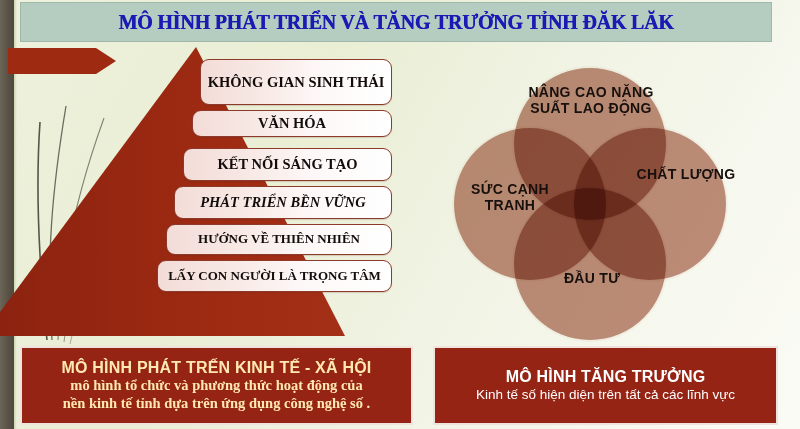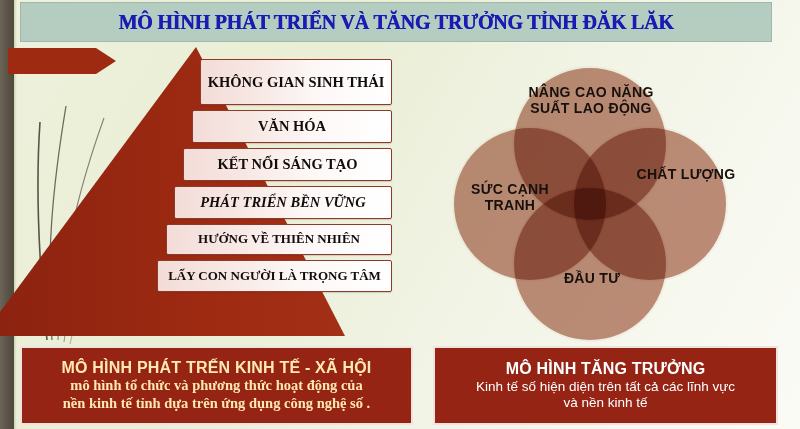--- a/index.html
+++ b/index.html
@@ -42,31 +42,31 @@
   .grass{position:absolute;left:0;top:40px;width:200px;height:310px;}
   
   .arrow-shape{position:absolute;left:8px;top:46px;width:110px;height:30px;}
   
   .pyramid{position:absolute;left:0px;top:44px;width:360px;height:292px;}
   
   .lvl{
     position:absolute;
     box-sizing:border-box;
     border:1.4px solid #8d3a2a;
-    border-radius:2px;
+    border-radius:9px;
     background:linear-gradient(90deg,#f3dcd8 0%,#f7e8e4 30%,#fdf8f7 62%,#ffffff 100%);
     display:flex;align-items:center;justify-content:center;text-align:left;
     color:#120c0a;
     font-family:"Liberation Serif", serif;
     font-weight:bold;
     line-height:1.12;
     box-shadow:0 1px 1px rgba(90,40,25,0.18);
   }
   .lvl0{left:200px;top:59px;width:192px;height:46px;font-size:14.5px;}
-  .lvl1{left:192px;top:110px;width:200px;height:33px;font-size:14.5px;}
+  .lvl1{left:192px;top:110px;width:200px;height:27px;font-size:14.5px;}
   .lvl2{left:183px;top:148px;width:209px;height:33px;font-size:14.5px;}
   .lvl3{left:174px;top:186px;width:218px;height:33px;font-size:14.5px;font-style:italic;}
   .lvl4{left:166px;top:224px;width:226px;height:31px;font-size:13px;}
   .lvl5{left:157px;top:260px;width:235px;height:32px;font-size:13px;}
 
   
   .venn{position:absolute;left:440px;top:58px;width:320px;height:280px;}
   .circ{
     position:absolute;width:156px;height:156px;border-radius:50%;
     background:#b97f6c;
@@ -197,17 +197,16 @@
     <div class="p-body">
       <span class="line">mô hình tổ chức và phương thức hoạt động của</span>
       <span class="line">nền kinh tế tỉnh dựa trên ứng dụng công nghệ số .</span>
     </div>
   </div>
 
   <div class="panel panel-right">
     <div class="p-head p-head-right">MÔ HÌNH TĂNG TRƯỞNG</div>
     <div class="p-body p-body-right">
       <span class="line">Kinh tế số hiện diện trên tất cả các lĩnh vực</span>
-      <span class="line">và nền kinh tế</span>
     </div>
   </div>
 
 </div>
 
 </body></html>

